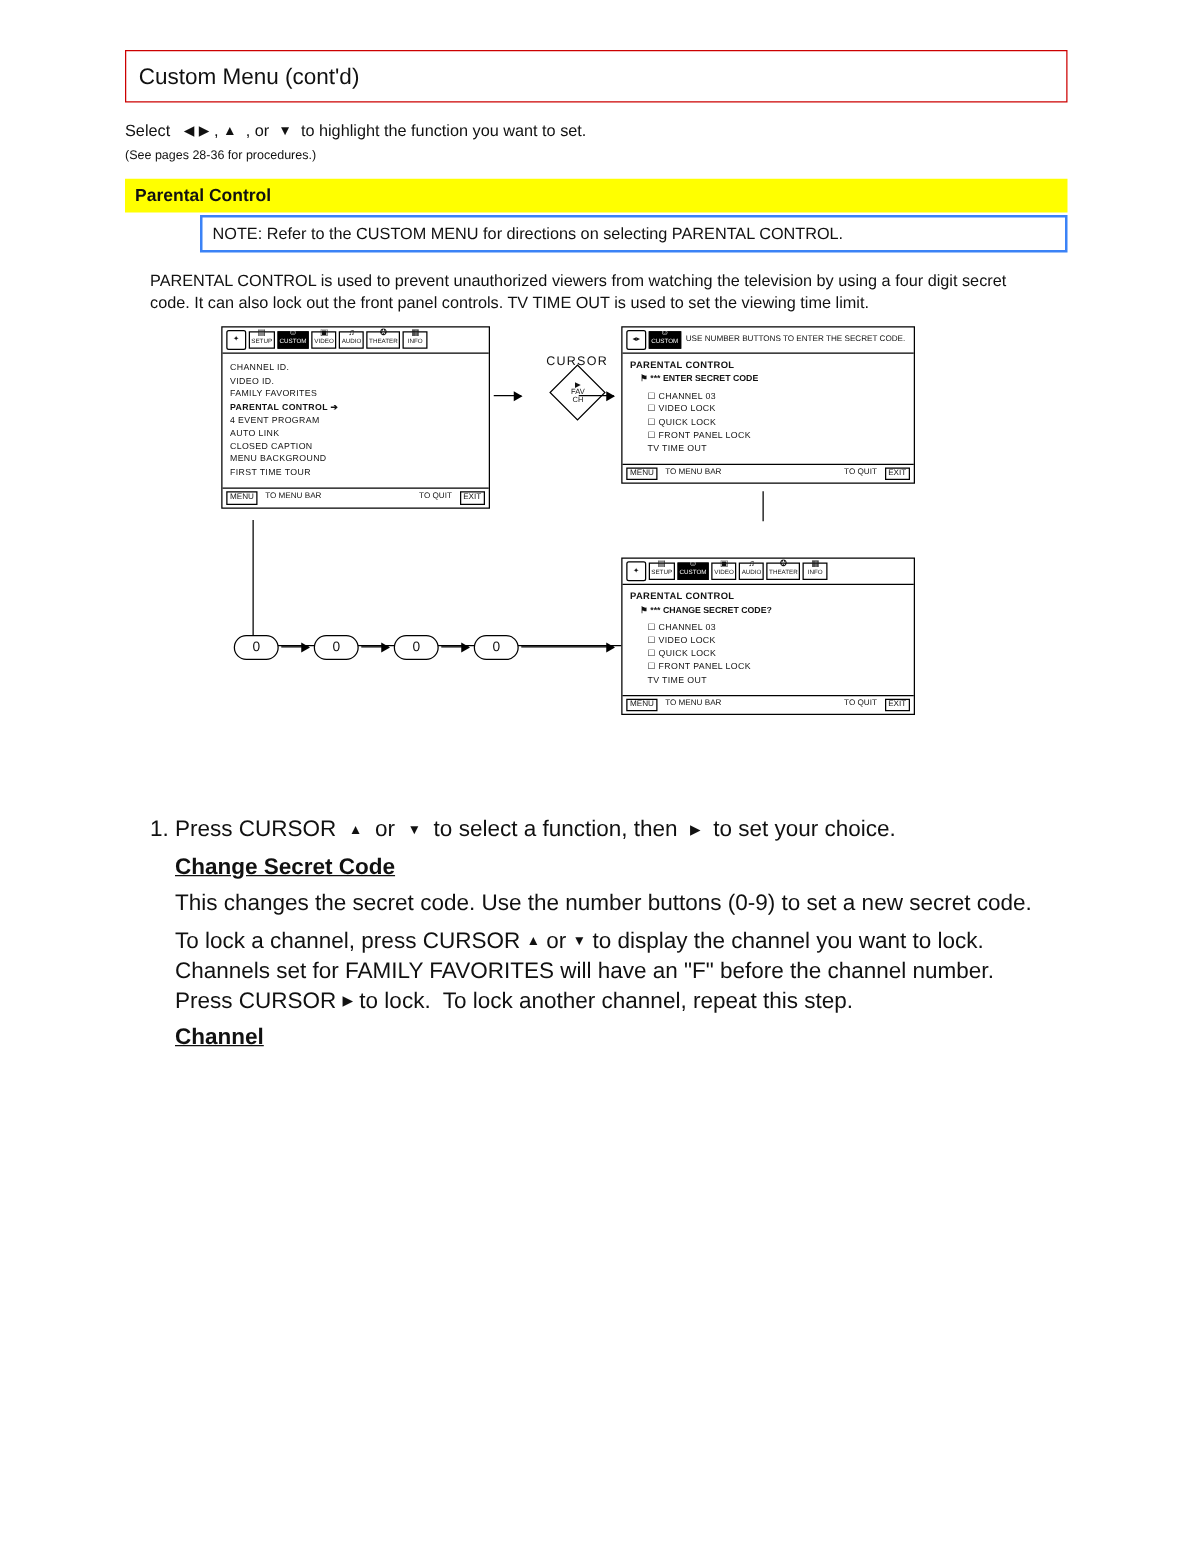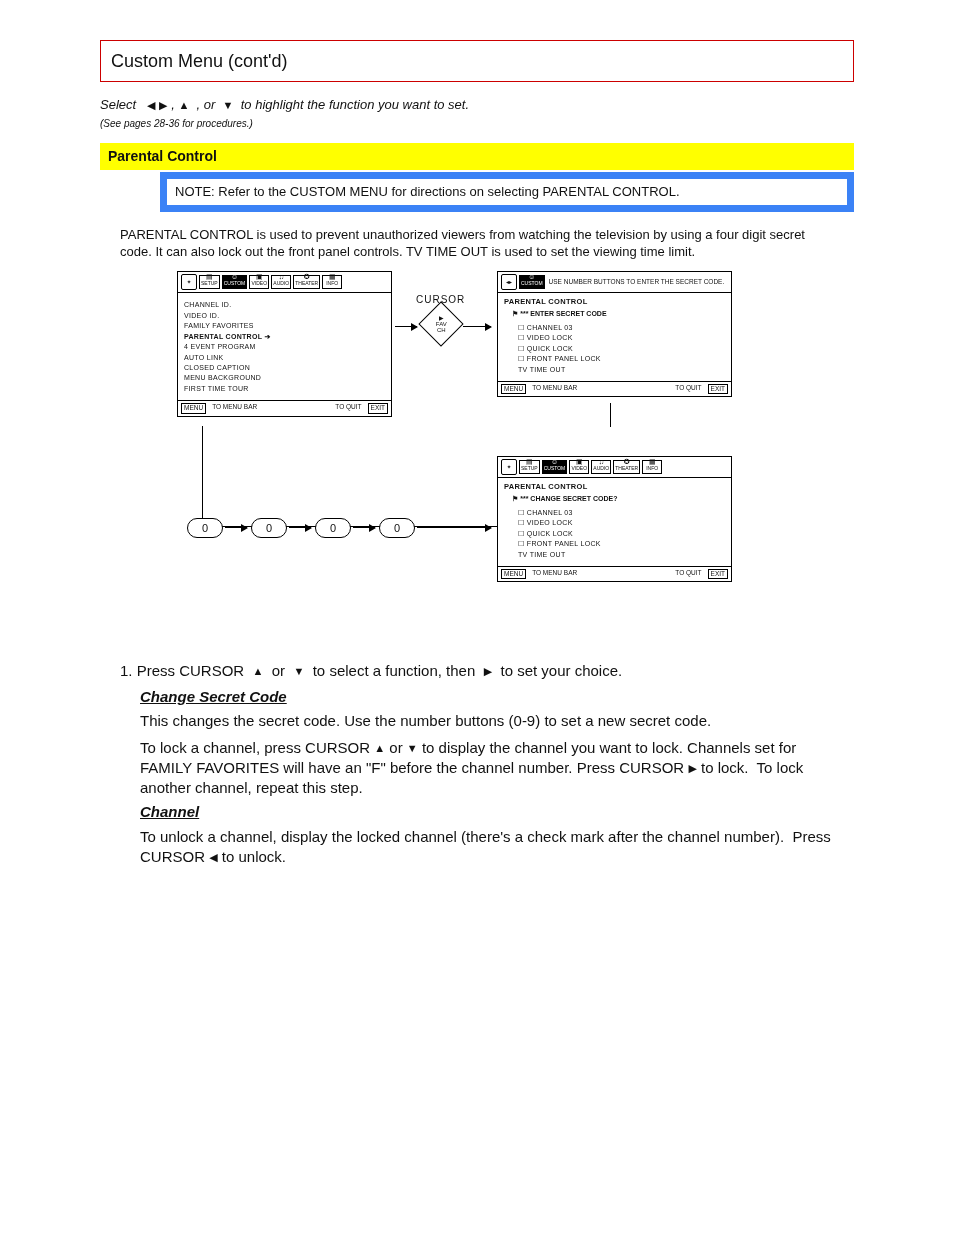--- a/index.html
+++ b/index.html
@@ -17,38 +17,38 @@
     border: 1px solid #c00;
     padding: 8px 10px;
     margin: 0 40px 14px 40px;
     font-size: 18px;
   }
 
   .section-lead {
     margin: 0 40px 12px 40px;
     font-size: 13px;
   }
-  .section-lead .lbl { display:inline-block;font-style:italic; }
+  .section-lead .lbl { display:inline-block; }
 
   .tri { display:inline-block; font-size:11px; vertical-align:middle; line-height:1; }
   .tri-up::before    { content: "▲"; }
   .tri-down::before  { content: "▼"; }
   .tri-left::before  { content: "◀"; }
   .tri-right::before { content: "▶"; }
 
   .yellow-bar {
     background: #ffff00;
     margin: 0 40px 2px 40px;
     padding: 4px 8px;
     font-weight: bold;
     font-size: 14px;
   }
 
   .note-box {
-    border: 7px solid #3b82f6;
+    border: 2px solid #3b82f6;
     margin: 0 40px 0 100px;
     padding: 4px 8px;
     font-size: 13px;
   }
 
   .para {
     margin: 14px 60px 10px 60px;
     font-size: 13px;
   }
 
@@ -156,27 +156,27 @@
   }
   .joint {
     position:absolute;
     border-left:1.5px solid #000;
     border-bottom:1.5px solid #000;
   }
 
   
   .steps {
     margin: 10px 60px 0 60px;
-    font-size:15px;
+    font-size:18px;
   }
   .steps .step { margin-bottom: 18px; }
   .steps .step .num { display:inline; }
   .steps .sub { margin-left: 20px; margin-top:6px; }
   .steps .sub p { margin: 4px 0; }
-  .steps .sname { font-weight:bold; text-decoration: underline; font-style: italic; }
+  .steps .sname { font-weight:bold; text-decoration: underline; }
 
 </style>
 </head>
 <body>
 
 <div class="red-box">
   <span>Custom Menu (cont'd)</span>
 </div>
 
 <div class="section-lead">
@@ -251,21 +251,21 @@
     <div class="foot">
       <span>MENU</span>
       <span class="plain">TO MENU BAR</span>
       <span class="plain" style="margin-left:auto">TO QUIT</span>
       <span>EXIT</span>
     </div>
   </div>
 
   <div class="arrow-h" style="left:218px; top:55px; width:22px;"></div>
 
-  <div class="cursor-badge" style="left:239px; top:22px;">
+  <div class="cursor-badge" style="left:260px; top:22px;">
     <div class="lbl">CURSOR</div>
     <div class="dia">
         <div class="inner">
       <div>▶</div>
       <div>FAV</div>
       <div>CH</div>
     </div>
       </div>
   </div>
 
@@ -392,21 +392,16 @@
         <span class="tri tri-up"></span>
         or
         <span class="tri tri-down"></span>
         to display the channel you want to lock. Channels set for FAMILY FAVORITES will have an "F" before the channel number. Press CURSOR
         <span class="tri tri-right"></span>
         to lock.&nbsp; To lock another channel, repeat this step.
       </p>
       <p>
         <span class="sname">Channel</span>
       </p>
-      <p>
-        To unlock a channel, display the locked channel (there's a check mark after the channel number).&nbsp; Press CURSOR
-        <span class="tri tri-left"></span>
-        to unlock.
-      </p>
     </div>
   </div>
 
 </div>
 
 </body></html>

